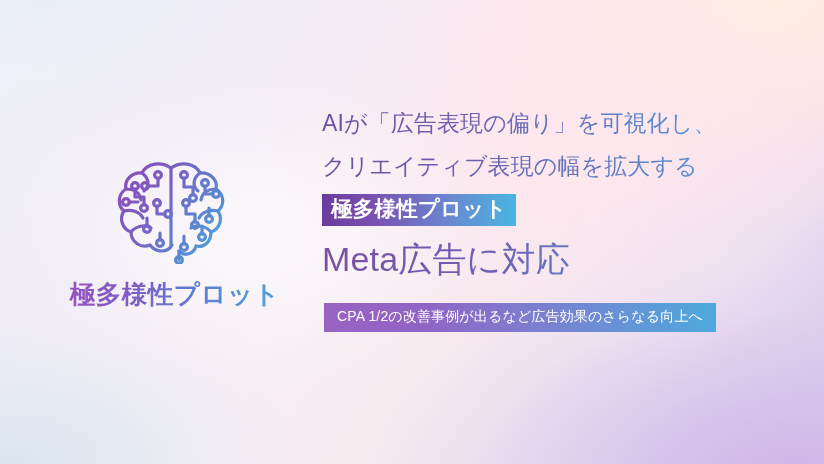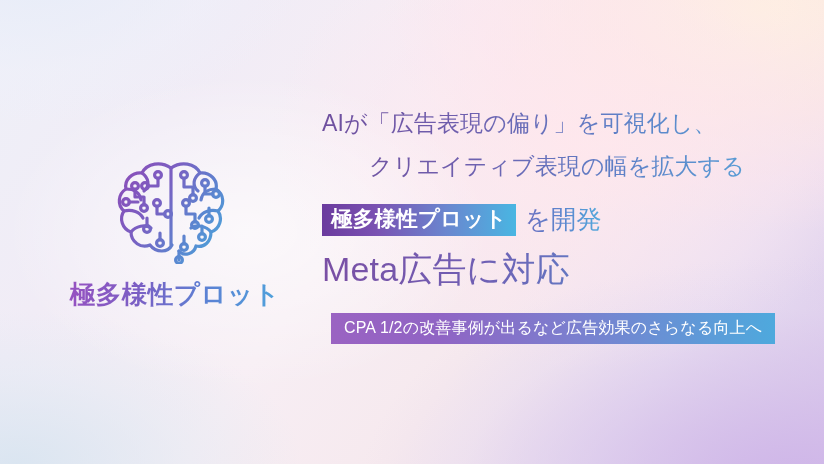--- a/index.html
+++ b/index.html
@@ -116,21 +116,21 @@
     line-height: 1.0;
     letter-spacing: 0.005em;
     white-space: nowrap;
     background: linear-gradient(95deg, #6f4f9e 0%, #6f5fae 30%, #5f7fc6 62%, #55a6da 100%);
     -webkit-background-clip: text;
     background-clip: text;
     color: transparent;
     -webkit-text-fill-color: transparent;
   }
   #headline-1 { margin-bottom: 20px; }
-  #headline-2 { margin-bottom: 26px; text-align: center; }
+  #headline-2 { margin-bottom: 16px; }
 
   #product-row {
     display: flex;
     align-items: center;
     margin-bottom: 16px;
     white-space: nowrap;
   }
   #product-badge {
     display: inline-block;
     padding: 4px 9px 5px 9px;
@@ -162,23 +162,23 @@
     margin-bottom: 27px;
     background: linear-gradient(95deg, #7a4fa4 0%, #6f5fb4 34%, #5a8ccd 70%, #4fa6da 100%);
     -webkit-background-clip: text;
     background-clip: text;
     color: transparent;
     -webkit-text-fill-color: transparent;
   }
 
   #cpa-banner {
     display: inline-block;
-    margin-left: 9px;
+    margin-left: 2px;
     padding: 6px 13px 7px 13px;
-    font-size: 16px;
+    font-size: 14px;
     font-weight: 400;
     line-height: 1.12;
     letter-spacing: 0.01em;
     color: #ffffff;
     white-space: nowrap;
     background: linear-gradient(90deg, #9a63c2 0%, #9064c4 24%, #7a80cf 56%, #4ea9dd 100%);
   }
 </style>
 </head>
 <body>
@@ -266,21 +266,20 @@
   </div>
 
   <div id="copy-block">
 
     <div class="headline" id="headline-1">AIが「広告表現の偏り」を可視化し、</div>
 
     <div class="headline" id="headline-2">クリエイティブ表現の幅を拡大する</div>
 
     <div id="product-row">
       <span id="product-badge">極多様性プロット</span>
-      <span id="product-suffix">を開発</span>
     </div>
 
     <div id="meta-line">Meta広告に対応</div>
 
     <div id="cpa-banner">CPA 1/2の改善事例が出るなど広告効果のさらなる向上へ</div>
   </div>
 
 </div>
 
 </body></html>

